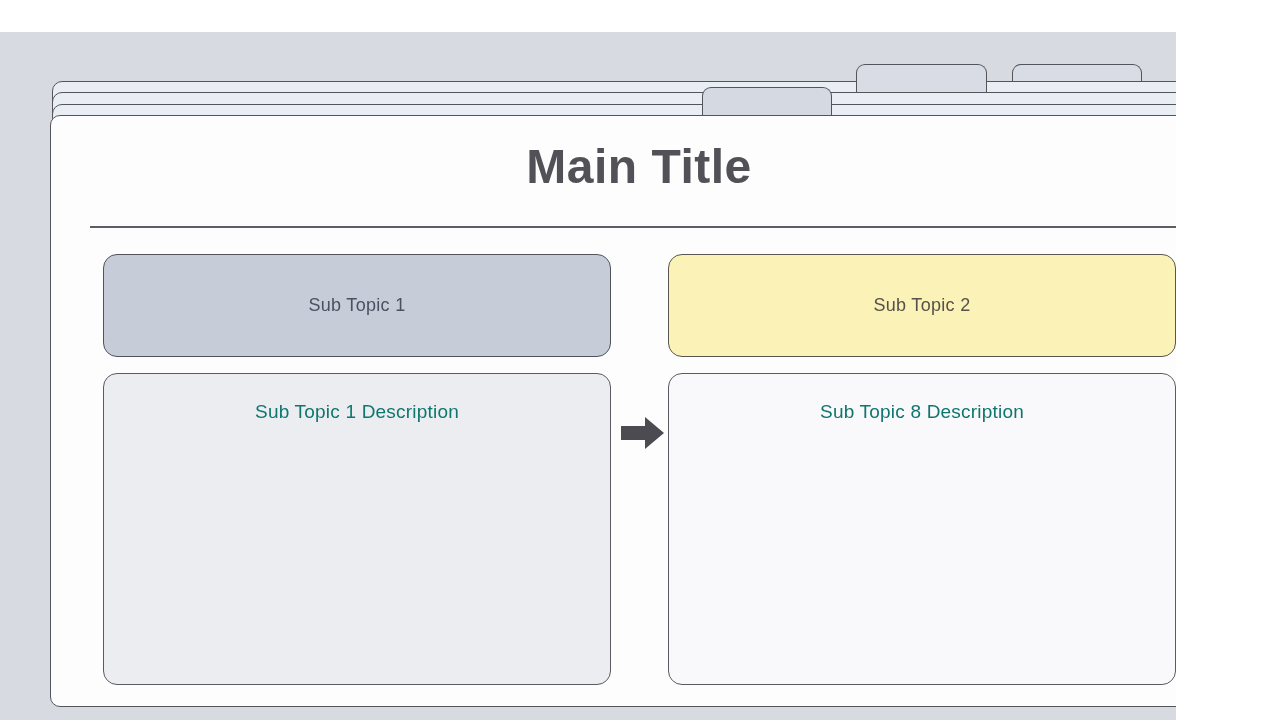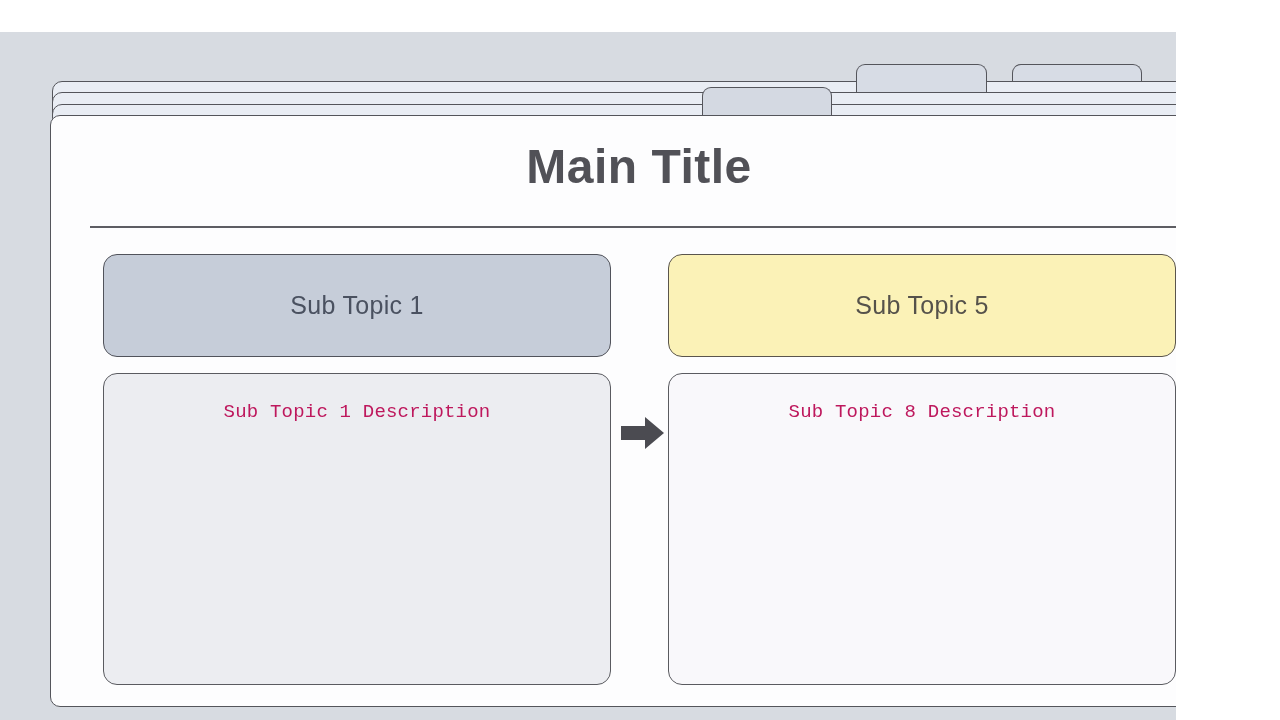--- a/index.html
+++ b/index.html
@@ -78,40 +78,39 @@
     position: absolute;
     top: 222px;
     width: 508px;
     height: 103px;
     border: 1.6px solid #51535b;
     border-radius: 14px;
     box-sizing: border-box;
     display: flex;
     align-items: center;
     justify-content: center;
-    font-size: 25px;
+    font-size: 18px;
     font-weight: 500;
     letter-spacing: 0.3px;
   }
   .header-1 { left: 103px; background: #c6cdd9; color: #4a5160; }
   .header-2 { left: 668px; background: #fbf2b7; color: #55524b; border-color: #5a554d; }
   .desc-box {
     position: absolute;
     top: 341px;
     width: 508px;
     height: 312px;
     border: 1.5px solid #5a5b60;
     border-radius: 14px;
     box-sizing: border-box;
     text-align: center;
     padding-top: 27px;
     font-size: 19px;
-    color: #be185d;
+    color: #0f766e;
     letter-spacing: 0.2px;
-    font-family: Liberation Mono, monospace;
   }
   .desc-1 { left: 103px; background: #ecedf1; }
   .desc-2 { left: 668px; background: #f9f8fb; }
   .arrow {
     position: absolute;
     left: 621px;
     top: 384px;
     width: 44px;
     height: 34px;
   }
@@ -134,21 +133,21 @@
 
     <div class="main-title">Main Title</div>
 
     <div class="divider"></div>
 
     <div class="header-box header-1">
       <span>Sub Topic 1</span>
     </div>
 
     <div class="header-box header-2">
-      <span>Sub Topic 5</span>
+      <span>Sub Topic 2</span>
     </div>
 
     <div class="desc-box desc-1">
       <span>Sub Topic 1 Description</span>
     </div>
 
     <svg class="arrow" viewBox="0 0 44 34">
       <polygon points="0,10 24,10 24,1 43,17 24,33 24,24 0,24" fill="#4b4b51"></polygon>
     </svg>
 

